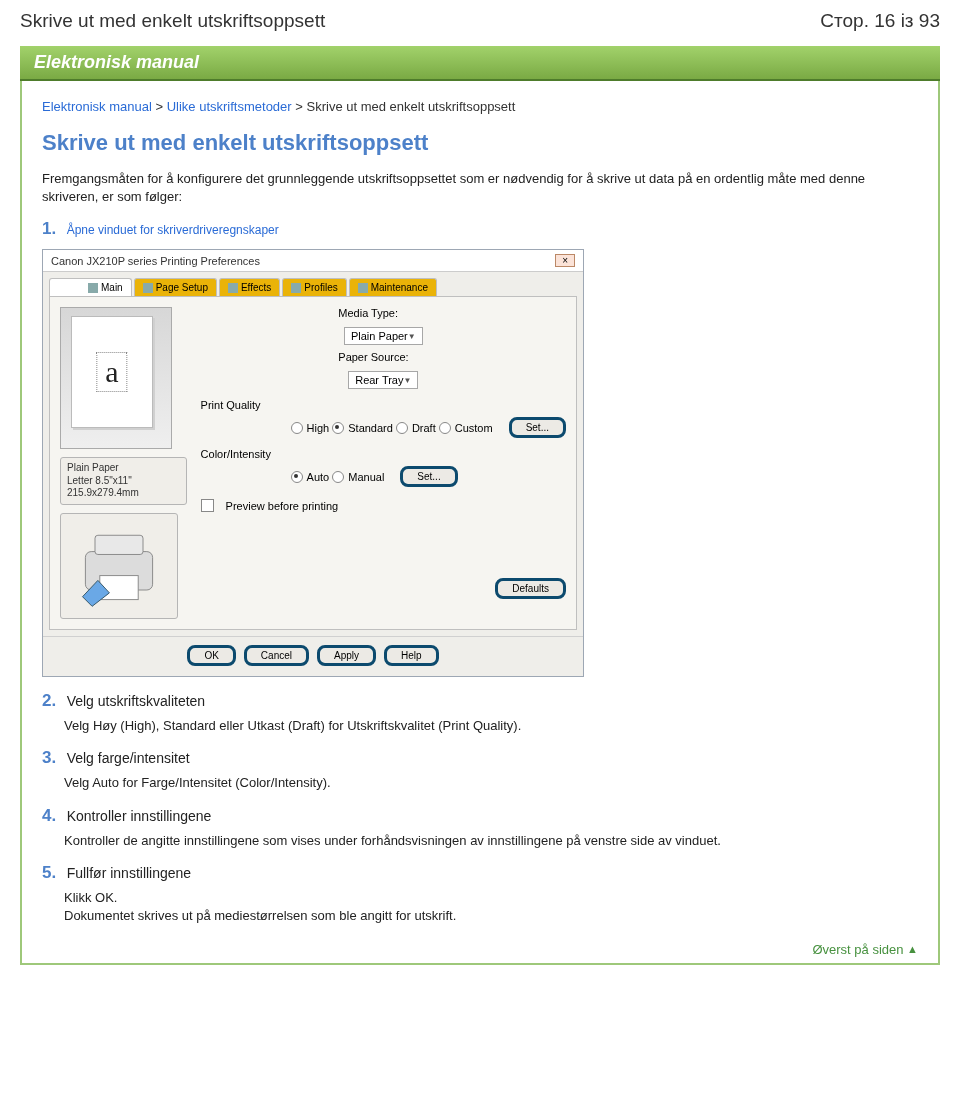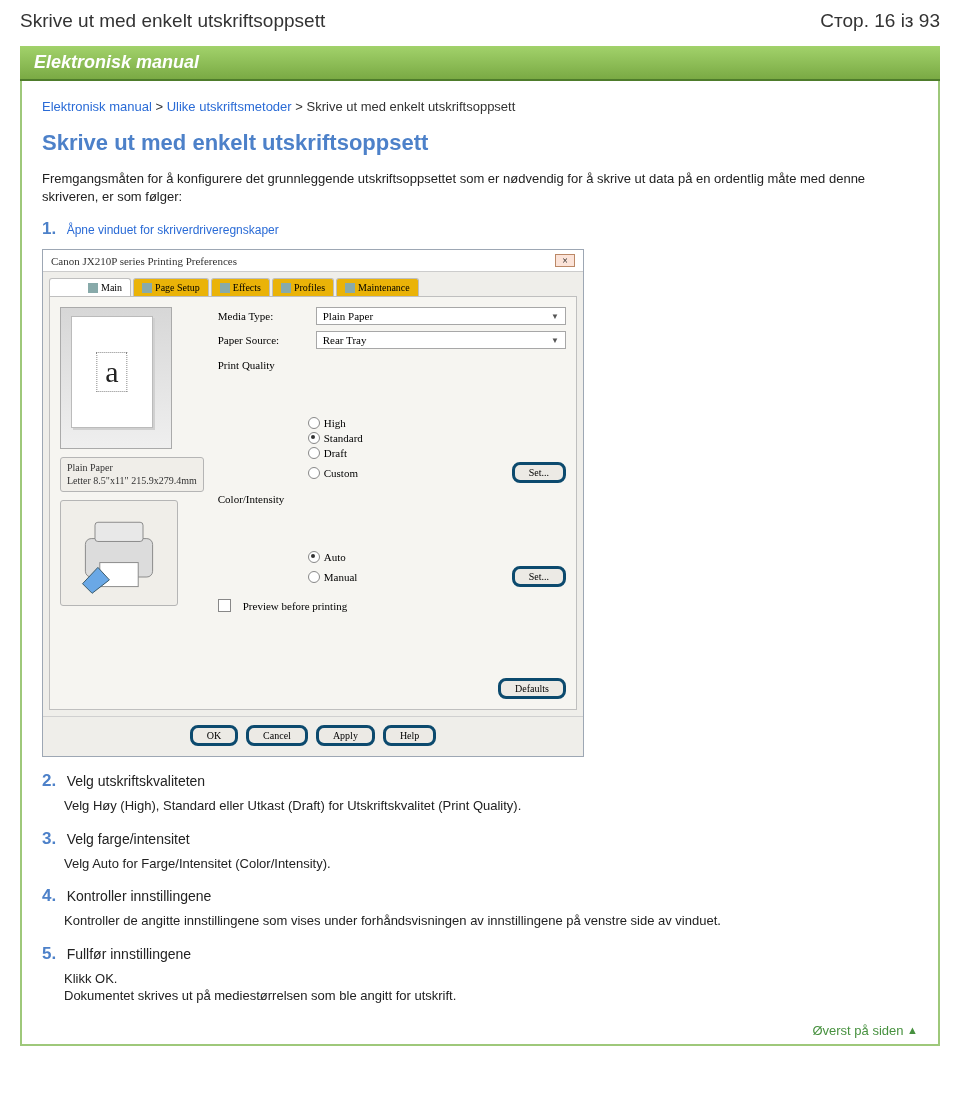--- a/index.html
+++ b/index.html
@@ -88,21 +88,20 @@
     vertical-align: 1px;
   }
 
   
   .dialog {
     width: 540px;
     border: 1px solid #9da7b4;
     background: #efeeea;
     font-size: 11px;
     margin: 8px 0 4px 0;
-    font-family: Liberation Serif, serif;
   }
   .dlg-title {
     background: #fff;
     border-bottom: 1px solid #ccc;
     padding: 4px 8px;
     display: flex;
     justify-content: space-between;
     align-items: center;
   }
   .dlg-title-text { color: #333; }
@@ -195,39 +194,39 @@
   .settings-col {
     flex: 1;
     display: flex;
     flex-direction: column;
     gap: 6px;
   }
   .form-row {
     display: flex;
     align-items: center;
     gap: 8px;
+    flex-direction: column;
   }
   .form-row label { width: 90px; }
   .combo {
     flex: 1;
     border: 1px solid #a7a7a7;
     background: #fff;
     padding: 2px 6px;
     display: flex;
     justify-content: space-between;
     align-items: center;
   }
   .combo .arrow { font-size: 8px; color: #555; }
   .group-label { margin-top: 4px; }
   .radio-group {
     margin-left: 90px;
     display: flex;
-    flex-direction: column;
+    flex-direction: row;
     gap: 3px;
-    margin-top: 40px;
   }
   .radio {
     display: flex;
     align-items: center;
     gap: 4px;
   }
   .radio .dot {
     width: 10px; height: 10px;
     border: 1px solid #888;
     border-radius: 50%;

